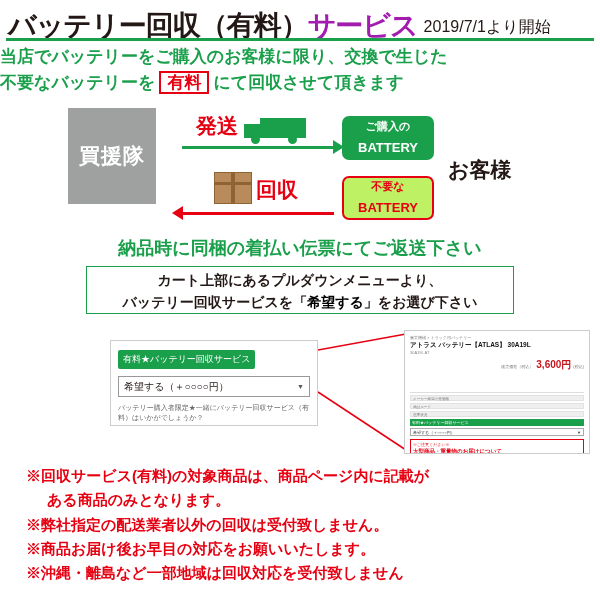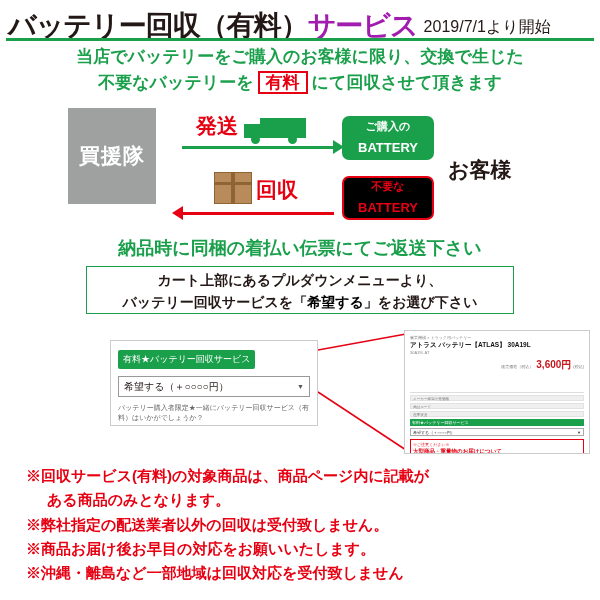--- a/index.html
+++ b/index.html
@@ -57,21 +57,20 @@
     height: 3px;
     background: #1a9f4b;
   }
 
   
   .lead {
     position: absolute;
     left: 0;
     top: 44px;
     width: 600px;
-    text-align: center;
     font-size: 17px;
     font-weight: bold;
     line-height: 1.5;
     color: #1a9f4b;
   }
   .lead .box-red {
     display: inline-block;
     border: 2px solid #e60012;
     color: #e60012;
     padding: 0 6px;
@@ -227,21 +226,21 @@
   }
   .batt-green {
     left: 342px;
     top: 8px;
     background: #1a9f4b;
     color: #ffffff;
   }
   .batt-white {
     left: 342px;
     top: 68px;
-    background: #000000;
+    background: #bef264;
     border: 2px solid #e60012;
     box-sizing: border-box;
     color: #e60012;
   }
   .batt-box .l1 { font-size: 11px; font-weight: bold; }
   .batt-box .l2 { font-size: 13px; font-weight: bold; }
 
   .customer {
     position: absolute;
     left: 448px;

